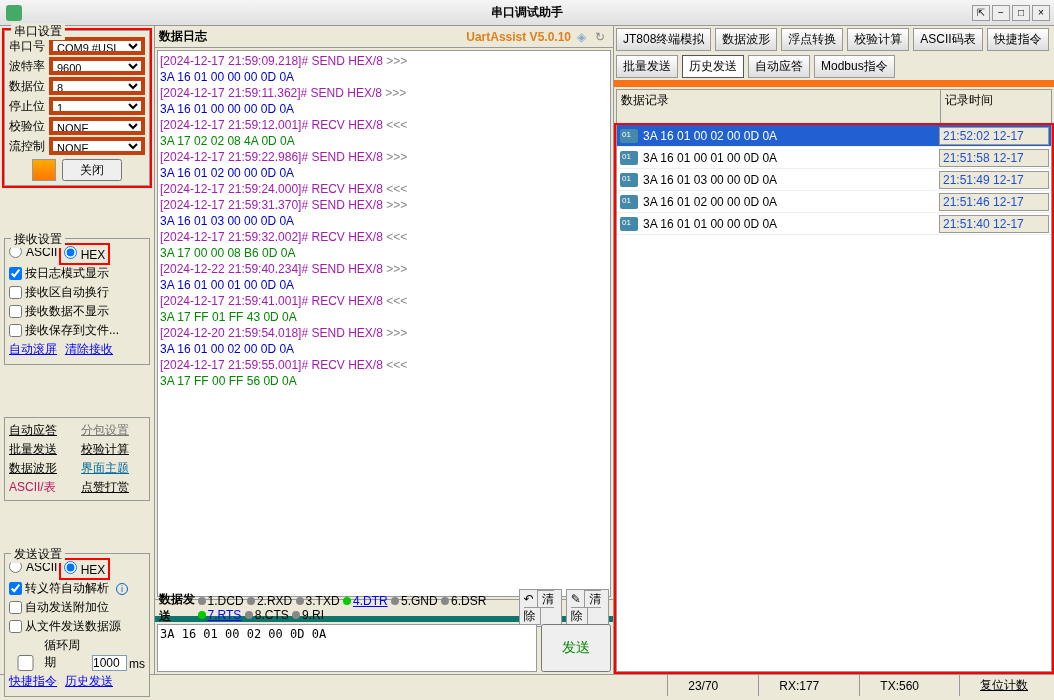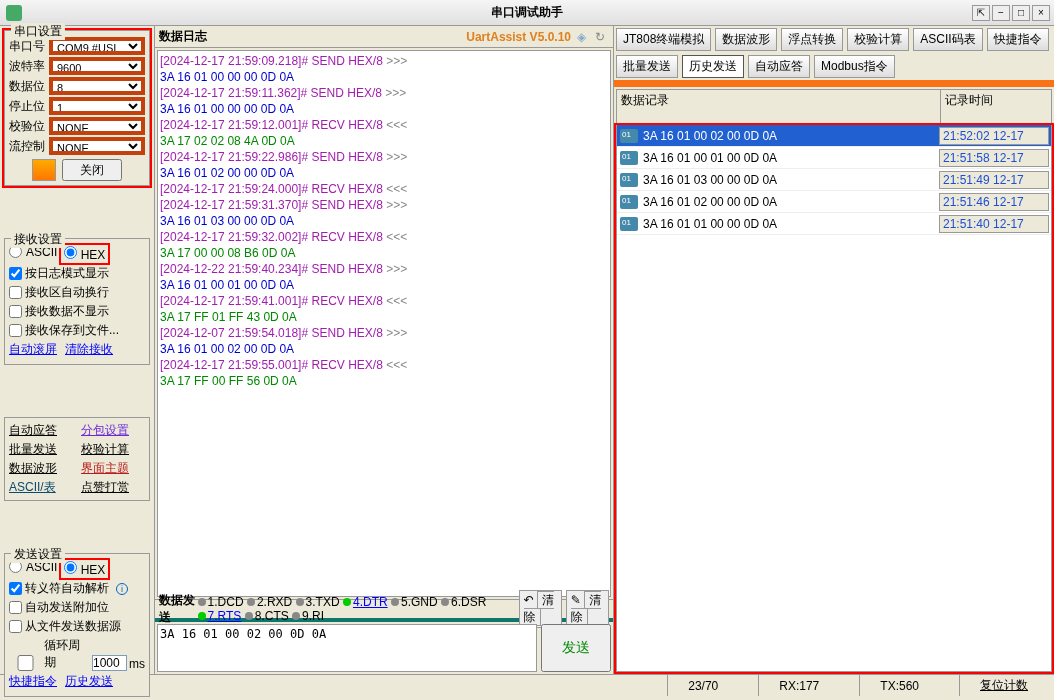--- a/index.html
+++ b/index.html
@@ -29,21 +29,21 @@
 .centerhead .label { font-weight: bold; }
 .centerhead .brand { margin-left: auto; color: #e08020; font-weight: bold; }
 .centerhead .icons { display: flex; gap: 4px; margin-left: 6px; }
 .centerhead .icons span { width: 14px; height: 14px; display: inline-block; }
 .log { flex: 1; background: #fff; border: 1px solid #999; margin: 2px; padding: 2px; overflow: auto; font-family: Consolas, "Courier New", monospace; font-size: 12px; line-height: 16px; }
 .log .ts { color: #a21caf; }
 .log .send { color: #0000cc; }
 .log .recv { color: #008800; }
 .log .sym { color: #888; }
 .sendarea { border-top: 1px solid #999; background: #ece9d8; }
-.sendtabs { display: flex; align-items: center; height: 22px; border-bottom: 4px solid #0f766e; padding: 0 4px; gap: 2px; font-family: Consolas, monospace; font-size: 11px; }
+.sendtabs { display: flex; align-items: center; height: 22px; border-bottom: 6px solid #0f766e; padding: 0 4px; gap: 2px; font-family: Consolas, monospace; font-size: 11px; }
 .sendtabs .lbl { font-weight: bold; font-family: "Microsoft YaHei"; }
 .sendtabs .sig { display: inline-flex; align-items: center; gap: 2px; }
 .sendtabs .dot { width: 8px; height: 8px; border-radius: 50%; background: #888; display: inline-block; }
 .sendtabs .dot.on { background: #0c0; }
 .sendtabs a { color: #00f; text-decoration: underline; }
 .sendtabs .clearbtns { margin-left: auto; display: flex; gap: 4px; }
 .sendtabs .clearbtns span { border: 1px solid #999; padding: 1px 4px; background: #eee; cursor: pointer; }
 .sendbody { display: flex; height: 52px; }
 .sendbody textarea { flex: 1; border: 1px solid #999; margin: 2px; font-family: Consolas, monospace; font-size: 12px; padding: 2px; resize: none; }
 .sendbody button { width: 70px; margin: 2px; color: #008800; font-size: 14px; }
@@ -148,26 +148,26 @@
           <span>接收保存到文件...</span>
         </div>
       <div class="linkrow">
         <a>自动滚屏</a>
         <a>清除接收</a>
       </div>
     </div>
 
     <div class="panel" id="misc-links" style="display:grid;grid-template-columns:1fr 1fr;gap:2px 8px">
         <a style="color: rgb(0, 0, 0); text-decoration: underline; cursor: pointer;">自动应答</a>
-        <a style="color: #6d28d9; text-decoration: underline; cursor: pointer;">分包设置</a>
+        <a style="color: #737373; text-decoration: underline; cursor: pointer;">分包设置</a>
         <a style="color: rgb(0, 0, 0); text-decoration: underline; cursor: pointer;">批量发送</a>
         <a style="color: rgb(0, 0, 0); text-decoration: underline; cursor: pointer;">校验计算</a>
         <a style="color: rgb(0, 0, 0); text-decoration: underline; cursor: pointer;">数据波形</a>
-        <a style="color: #b91c1c; text-decoration: underline; cursor: pointer;">界面主题</a>
-        <a style="color: #0c4a6e; text-decoration: underline; cursor: pointer;">ASCII/表</a>
+        <a style="color: #0369a1; text-decoration: underline; cursor: pointer;">界面主题</a>
+        <a style="color: #be185d; cursor: pointer;">ASCII/表</a>
         <a style="color: rgb(0, 0, 0); text-decoration: underline; cursor: pointer;">点赞打赏</a>
       </div>
 
     <div class="panel">
       <span class="panel-title">发送设置</span>
       <div class="radio-row">
         <input type="radio" style="">
           <span>ASCII</span>
         <span class="hexbox"><input type="radio" checked="" style=""> <span>HEX</span></span>
       </div>
@@ -217,21 +217,21 @@
         <div class="send">3A 16 01 02 00 00 0D 0A</div>
         <div><span class="ts">[2024-12-17 21:59:24.000]# RECV HEX/8</span> <span class="sym">&lt;&lt;&lt;</span></div>
         <div><span class="ts">[2024-12-17 21:59:31.370]# SEND HEX/8</span> <span class="sym">&gt;&gt;&gt;</span></div>
         <div class="send">3A 16 01 03 00 00 0D 0A</div>
         <div><span class="ts">[2024-12-17 21:59:32.002]# RECV HEX/8</span> <span class="sym">&lt;&lt;&lt;</span></div>
         <div class="recv">3A 17 00 00 08 B6 0D 0A</div>
         <div><span class="ts">[2024-12-22 21:59:40.234]# SEND HEX/8</span> <span class="sym">&gt;&gt;&gt;</span></div>
         <div class="send">3A 16 01 00 01 00 0D 0A</div>
         <div><span class="ts">[2024-12-17 21:59:41.001]# RECV HEX/8</span> <span class="sym">&lt;&lt;&lt;</span></div>
         <div class="recv">3A 17 FF 01 FF 43 0D 0A</div>
-        <div><span class="ts">[2024-12-07 21:59:54.018]# SEND HEX/8</span> <span class="sym">&gt;&gt;&gt;</span></div>
+        <div><span class="ts">[2024-12-20 21:59:54.018]# SEND HEX/8</span> <span class="sym">&gt;&gt;&gt;</span></div>
         <div class="send">3A 16 01 00 02 00 0D 0A</div>
         <div><span class="ts">[2024-12-17 21:59:55.001]# RECV HEX/8</span> <span class="sym">&lt;&lt;&lt;</span></div>
         <div class="recv">3A 17 FF 00 FF 56 0D 0A</div>
       </div>
     <div class="sendarea">
       <div class="sendtabs">
         <span class="lbl">数据发送</span>
         <span id="sigs"><span class="sig"><span class="dot"></span>1.DCD</span> <span class="sig"><span class="dot"></span>2.RXD</span> <span class="sig"><span class="dot"></span>3.TXD</span> <span class="sig">
               <span class="dot on"></span>
               <a>4.DTR</a>

